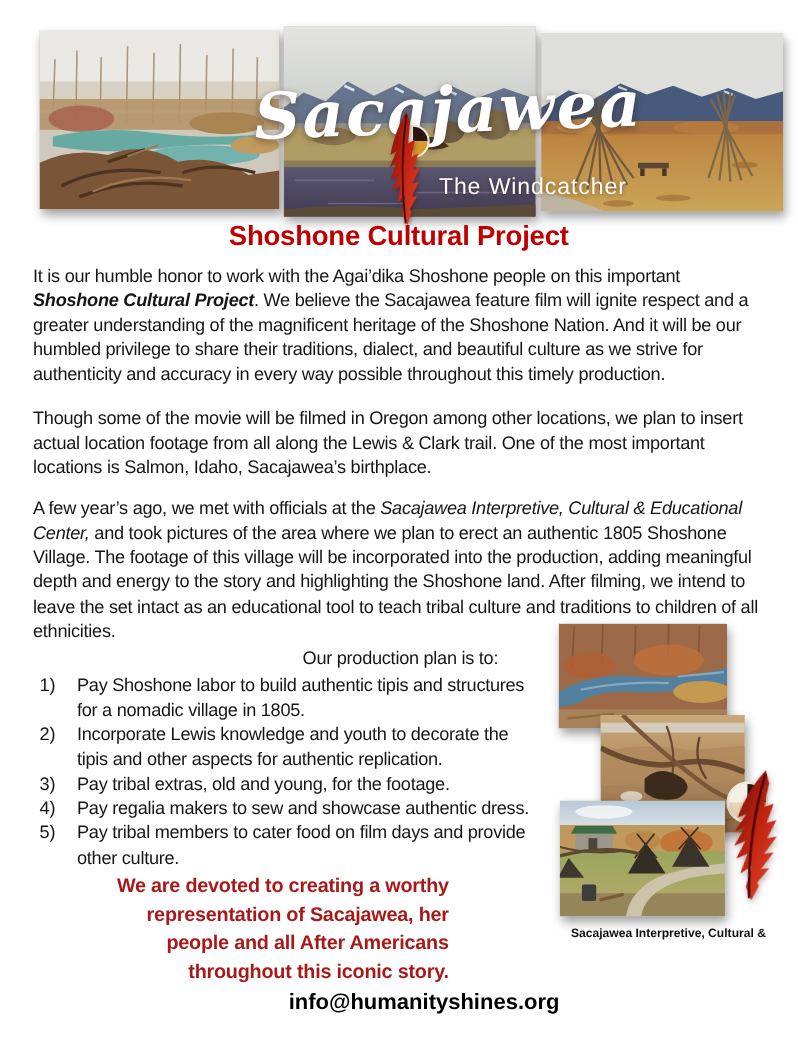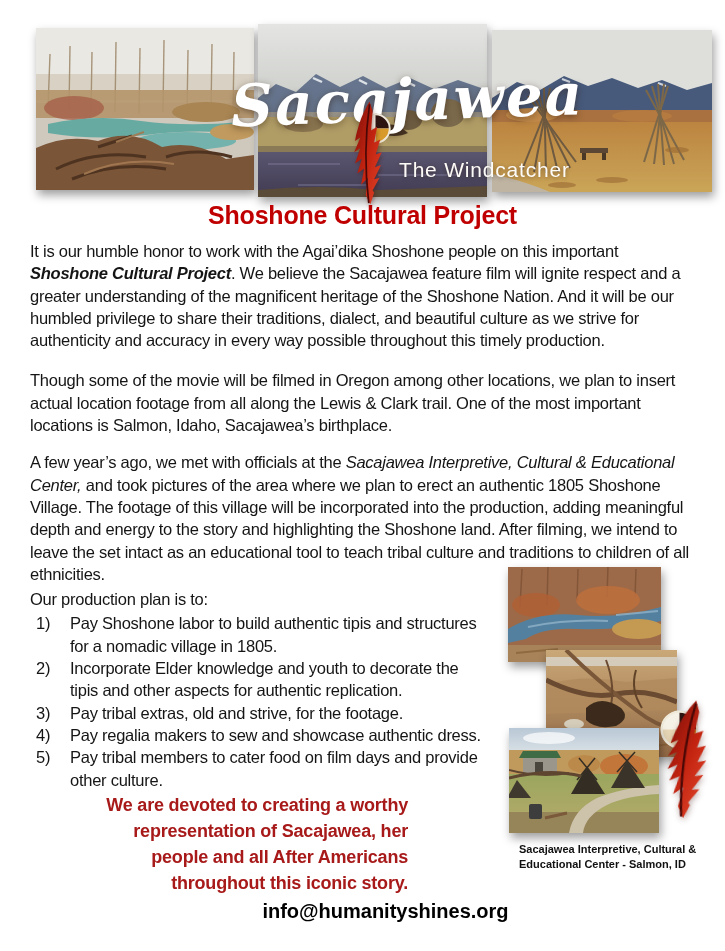--- a/index.html
+++ b/index.html
@@ -20,21 +20,21 @@
   .banner-wheel{position:absolute;left:360px;top:113px;width:31px;height:31px;z-index:7;}
   
   .title{position:absolute;left:0;top:201px;width:725px;text-align:center;
         font-size:25px;font-weight:bold;color:var(--heading-red,#c00000);letter-spacing:-.2px;}
   
   .bodycopy{position:absolute;left:30px;top:240px;width:668px;font-size:16.5px;
         line-height:22.3px;letter-spacing:-.25px;color:#151515;}
   .bodycopy p{margin:0;}
   .p2{margin-top:18px !important;}
   .p3{margin-top:15px !important;}
-  .plan-intro{margin-top:3px !important;}
+  .plan-intro{margin-top:3px !important;text-align:center;}
   .bi{font-weight:bold;font-style:italic;}
   .it{font-style:italic;}
   ol.plan{margin:2px 0 0 6px;padding:0;width:454px;list-style:none;counter-reset:n;}
   ol.plan li{counter-increment:n;position:relative;padding-left:34px;}
   ol.plan li::before{content:counter(n) ")";position:absolute;left:0;}
   
   .collage{position:absolute;left:16px;top:0;width:725px;height:929px;pointer-events:none;}
   .collage .photo{pointer-events:auto;}
   .side-wheel{position:absolute;left:644px;top:710px;width:39px;height:39px;z-index:3;}
   .side-feather{position:absolute;left:639px;top:698px;width:64px;height:122px;z-index:4;
@@ -210,22 +210,22 @@
     <p><span>It is our humble honor to work with the Agai’dika Shoshone people on this important </span><span class="bi">Shoshone Cultural Project</span><span>. We believe the Sacajawea feature film will ignite respect and a greater understanding of the magnificent heritage of the Shoshone Nation. And it will be our humbled privilege to share their traditions, dialect, and beautiful culture as we strive for authenticity and accuracy in every way possible throughout this timely production.</span></p>
 
     <p class="p2">Though some of the movie will be filmed in Oregon among other locations, we plan to insert actual location footage from all along the Lewis &amp; Clark trail. One of the most important locations is Salmon, Idaho, Sacajawea’s birthplace.</p>
 
     <p class="p3"><span>A few year’s ago, we met with officials at the </span><span class="it">Sacajawea Interpretive, Cultural &amp; Educational Center,</span><span> and took pictures of the area where we plan to erect an authentic 1805 Shoshone Village. The footage of this village will be incorporated into the production, adding meaningful depth and energy to the story and highlighting the Shoshone land. After filming, we intend to leave the set intact as an educational tool to teach tribal culture and traditions to children of all ethnicities.</span></p>
 
     <p class="plan-intro">Our production plan is to:</p>
 
     <ol class="plan">
       <li>Pay Shoshone labor to build authentic tipis and structures for a nomadic village in 1805.</li>
-      <li>Incorporate Elder knowledge and youth to decorate the tipis and other aspects for authentic replication.</li>
-      <li>Pay tribal extras, old and strive, for the footage.</li>
+      <li>Incorporate Lewis knowledge and youth to decorate the tipis and other aspects for authentic replication.</li>
+      <li>Pay tribal extras, old and young, for the footage.</li>
       <li>Pay regalia makers to sew and showcase authentic dress.</li>
       <li>Pay tribal members to cater food on film days and provide other culture.</li>
     </ol>
   </div>
 
   <div class="collage">
 
     <div class="photo" style="left:492px;top:567px;width:153px;height:95px;z-index:1;">
       <svg viewBox="0 0 153 95" preserveAspectRatio="none">
         <rect width="153" height="95" fill="#9c6a48"></rect>
@@ -318,21 +318,20 @@
 
     <svg class="side-wheel">
         <use href="#wheel"></use>
       </svg>
     <svg class="side-feather">
         <use href="#feather"></use>
       </svg>
 
     <div class="caption">
       <div>Sacajawea Interpretive, Cultural &amp;</div>
-      <div>Educational Center - Salmon, ID</div>
     </div>
   </div>
 
   <div class="devotion">
     <span>We are devoted to creating a worthy</span>
     <span>representation of Sacajawea, her</span>
     <span>people and all After Americans</span>
     <span>throughout this iconic story.</span>
   </div>
 

